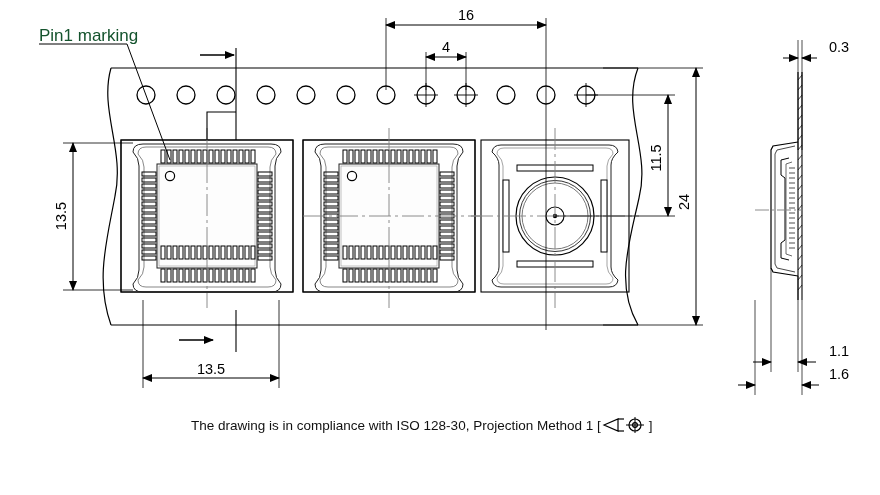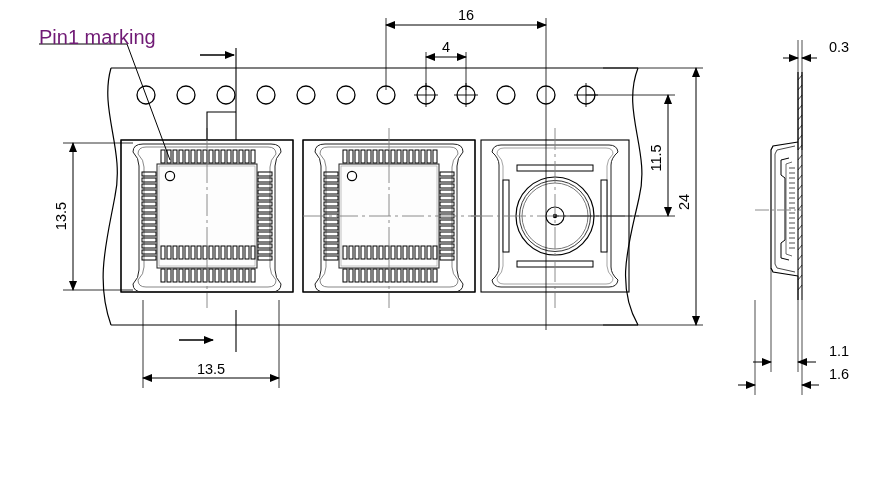--- a/index.html
+++ b/index.html
@@ -316,18 +316,27 @@
     <g>
       <line x1="752" y1="300" x2="752" y2="395" stroke="#000" stroke-width="0.7"></line>
       <line x1="799" y1="300" x2="799" y2="395" stroke="#000" stroke-width="0.7"></line>
       <line x1="735" y1="385" x2="752" y2="385" stroke="#000" stroke-width="1" marker-end="url(#ah)"></line>
       <line x1="799" y1="385" x2="816" y2="385" stroke="#000" stroke-width="1" marker-start="url(#ahr)"></line>
       <text x="836" y="379" font-size="14.5" text-anchor="middle" fill="#000" font-family="Liberation Sans, sans-serif">1.6</text>
     </g>
   </g>
 </svg>
 
-<div style="position:absolute;left:36px;top:26px;font-size:20px;color:#701a75;">Pin1 marking</div>
+<div style="position:absolute;left:36px;top:26px;font-size:17px;color:#14532d;">Pin1 marking</div>
 
 <div class="notes">
+  <div><span>The drawing is in compliance with ISO 128-30, Projection Method 1 [</span><svg class="iso-sym" width="46" height="16" viewBox="0 0 46 16">
+          <path d="M2,8 L16,2 L16,14 Z" fill="none" stroke="#000" stroke-width="1.2"></path>
+          <line x1="16" y1="2" x2="22" y2="2" stroke="#000" stroke-width="1.2"></line>
+          <line x1="16" y1="14" x2="22" y2="14" stroke="#000" stroke-width="1.2"></line>
+          <circle cx="33" cy="8" r="6" fill="none" stroke="#000" stroke-width="1.2"></circle>
+          <circle cx="33" cy="8" r="2.4" fill="none" stroke="#000" stroke-width="1.2"></circle>
+          <line x1="24" y1="8" x2="42" y2="8" stroke="#000" stroke-width="1"></line>
+          <line x1="33" y1="0" x2="33" y2="16" stroke="#000" stroke-width="1"></line>
+        </svg><span>]</span></div>
 </div>
 
 </div>
 
 </body></html>

